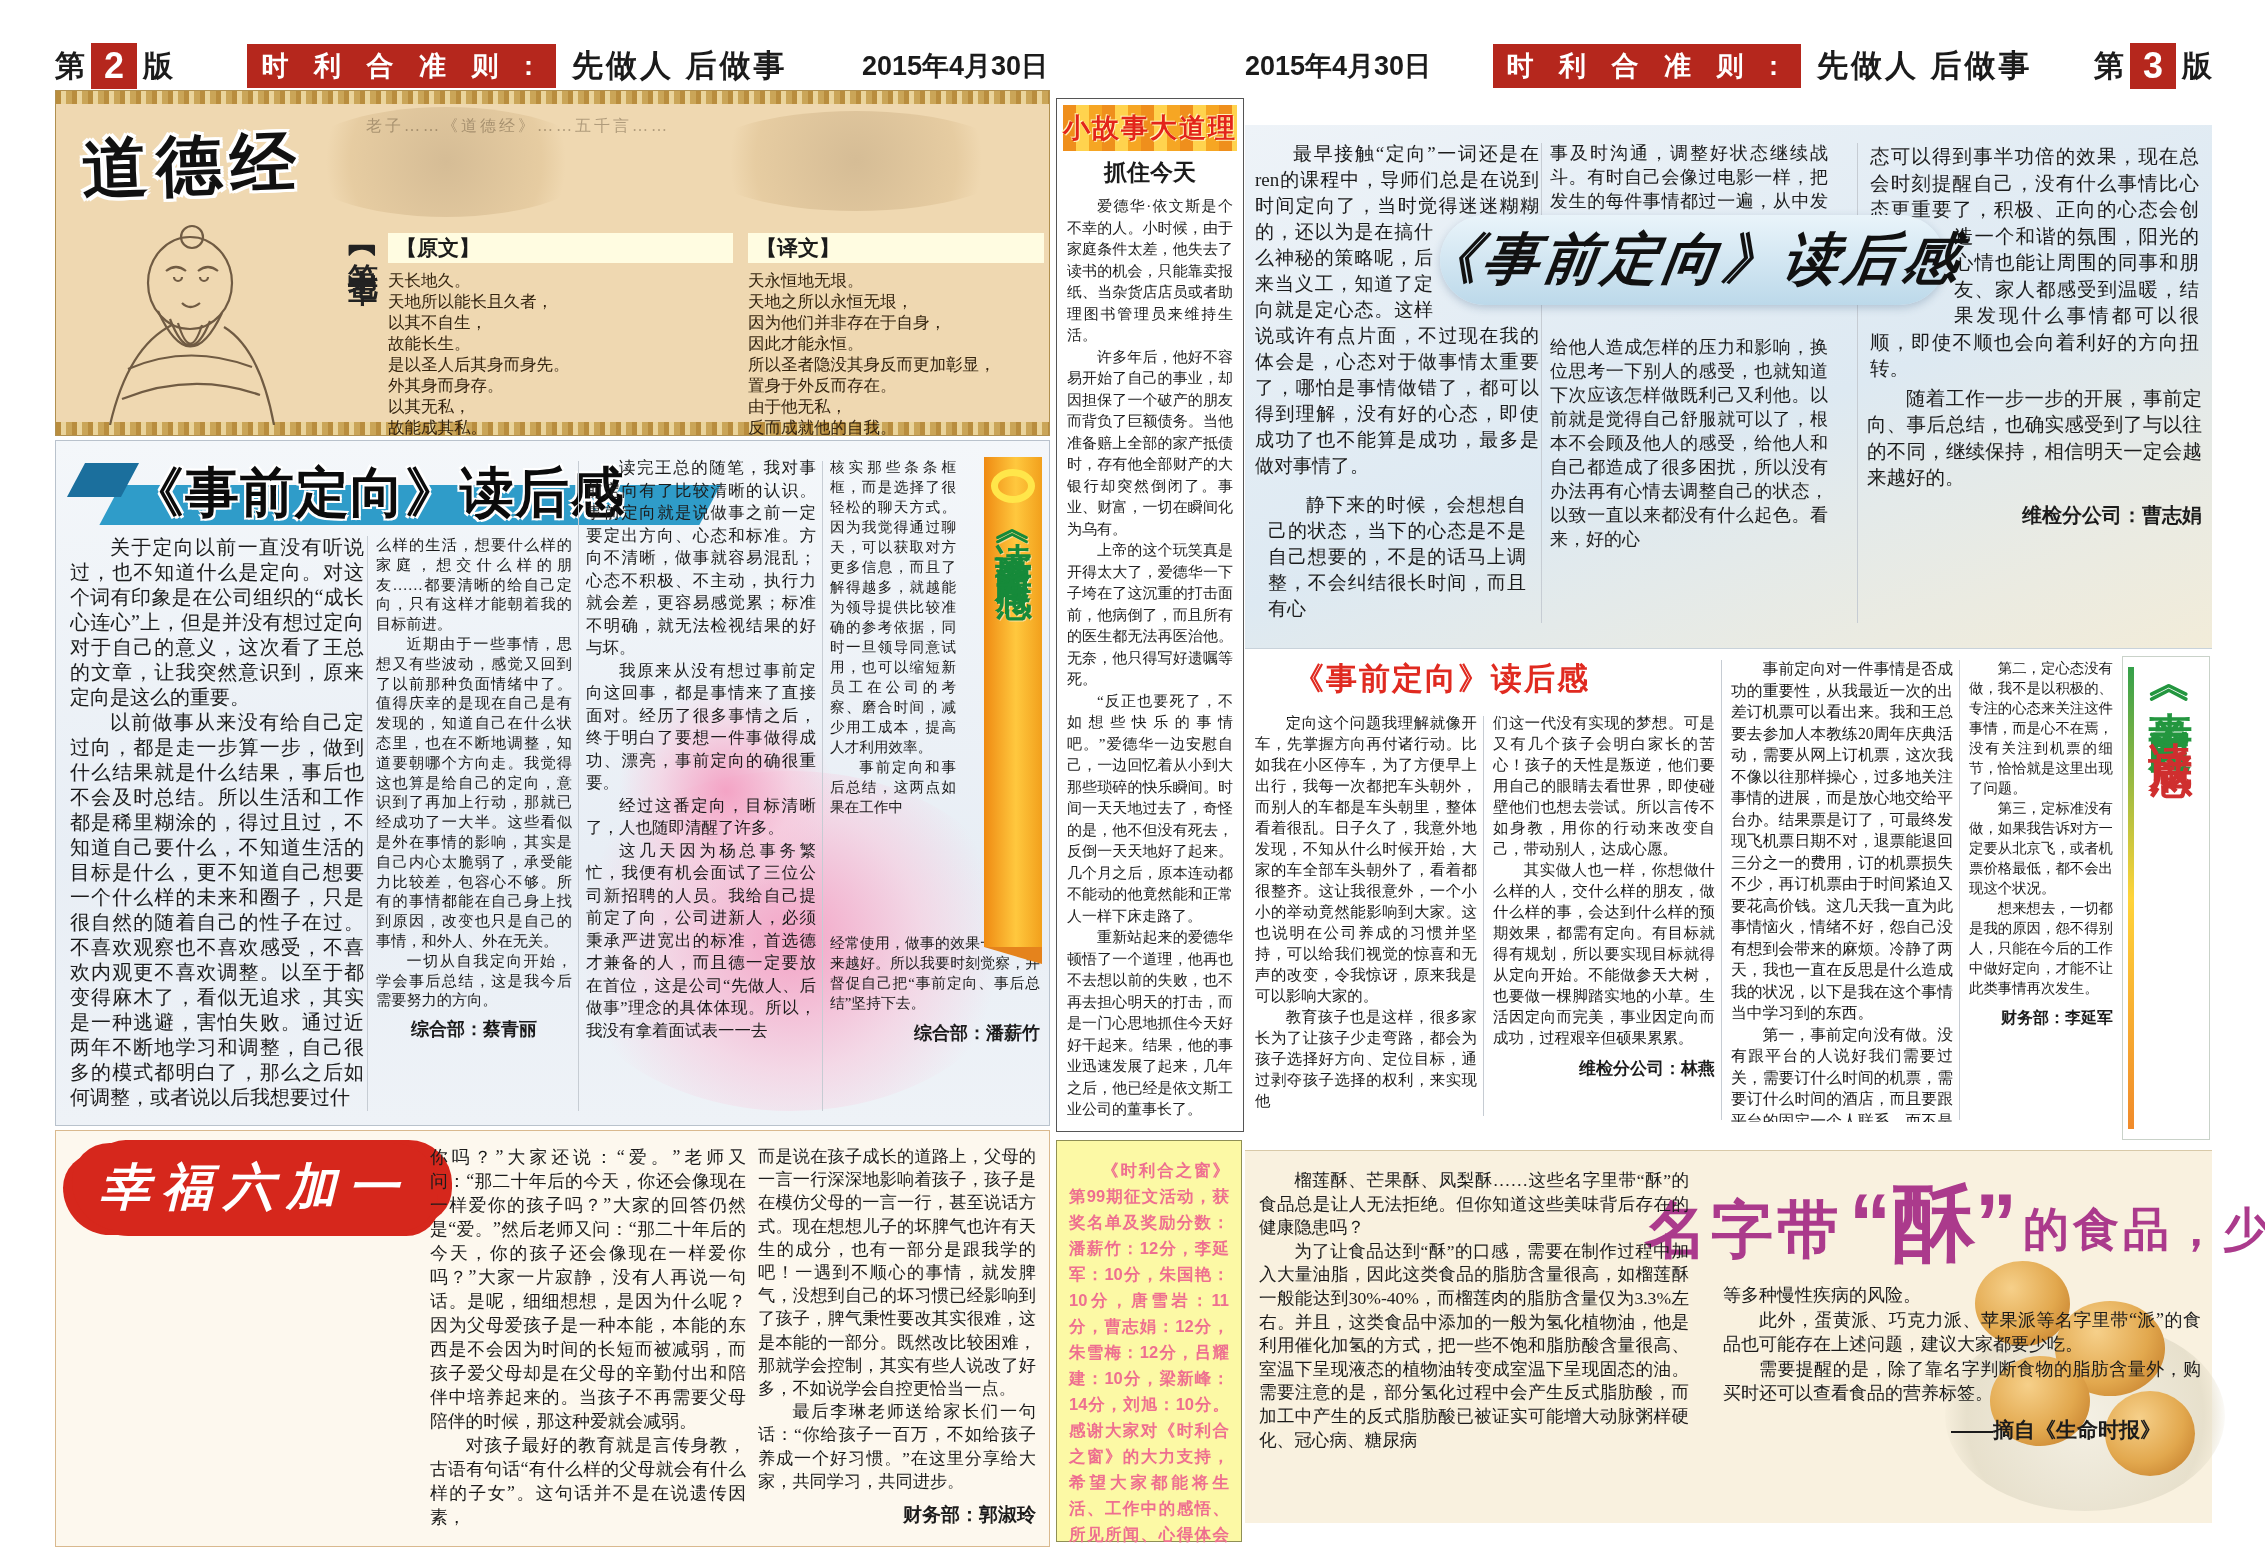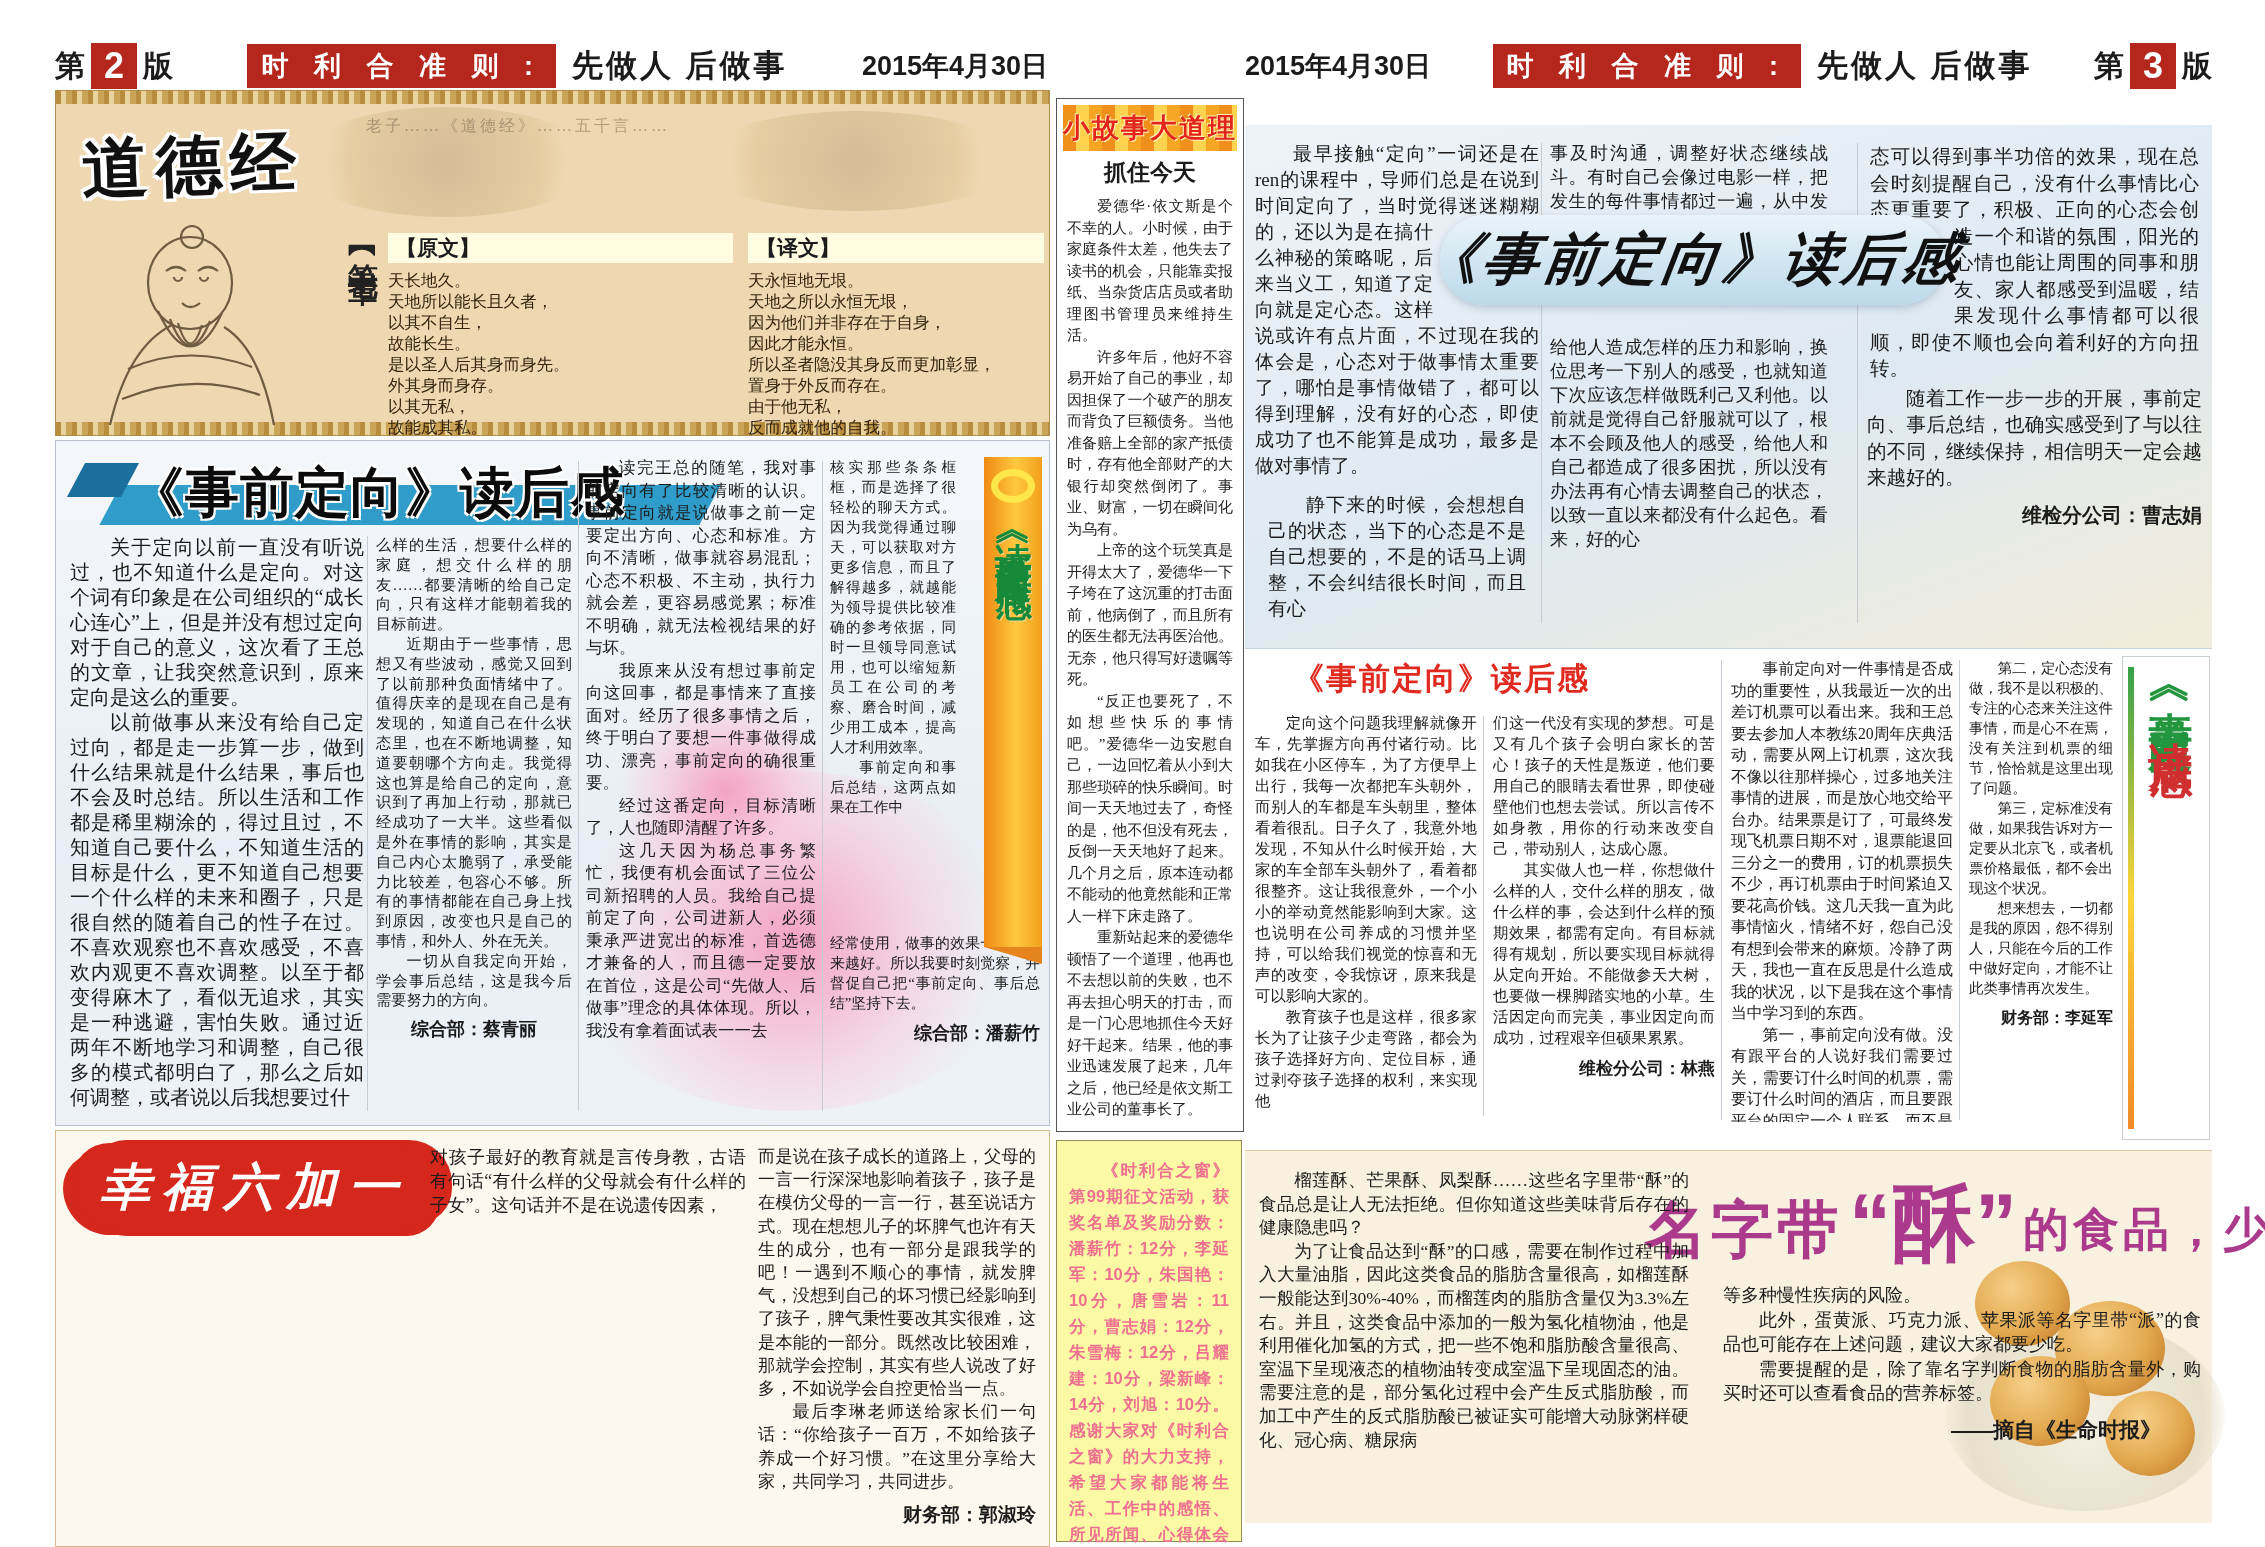--- a/index.html
+++ b/index.html
@@ -207,20 +207,21 @@
       <div class="txt">读《事前定向》有感</div>
       <div class="notch"></div>
     </div>
   </div>
 
   <div class="abs panelH" style="left:55px;top:1130px;width:993px;height:415px">
     <div class="abs cloud" style="left:16px;top:12px;width:366px;height:88px">
       <span>幸福六加一</span>
     </div>
     <div class="abs col cont clip" style="left:374px;top:14px;width:316px;height:392px;font-size:17.8px;line-height:24px">
+        <p>你吗？”大家还说：“爱。”老师又问：“那二十年后的今天，你还会像现在一样爱你的孩子吗？”大家的回答仍然是“爱。”然后老师又问：“那二十年后的今天，你的孩子还会像现在一样爱你吗？”大家一片寂静，没有人再说一句话。是呢，细细想想，是因为什么呢？因为父母爱孩子是一种本能，本能的东西是不会因为时间的长短而被减弱，而孩子爱父母却是在父母的辛勤付出和陪伴中培养起来的。当孩子不再需要父母陪伴的时候，那这种爱就会减弱。</p>
         <p>对孩子最好的教育就是言传身教，古语有句话“有什么样的父母就会有什么样的子女”。这句话并不是在说遗传因素，</p>
       </div>
     <div class="abs clip" style="left:702px;top:14px;width:278px;height:392px;font-size:17.2px;line-height:23.2px">
       <div class="col cont">
           <p>而是说在孩子成长的道路上，父母的一言一行深深地影响着孩子，孩子是在模仿父母的一言一行，甚至说话方式。现在想想儿子的坏脾气也许有天生的成分，也有一部分是跟我学的吧！一遇到不顺心的事情，就发脾气，没想到自己的坏习惯已经影响到了孩子，脾气秉性要改其实很难，这是本能的一部分。既然改比较困难，那就学会控制，其实有些人说改了好多，不如说学会自控更恰当一点。</p>
           <p>最后李琳老师送给家长们一句话：“你给孩子一百万，不如给孩子养成一个好习惯。”在这里分享给大家，共同学习，共同进步。</p>
         </div>
       <div class="sig" style="font-size:19px">财务部：郭淑玲</div>
     </div>
   </div>

